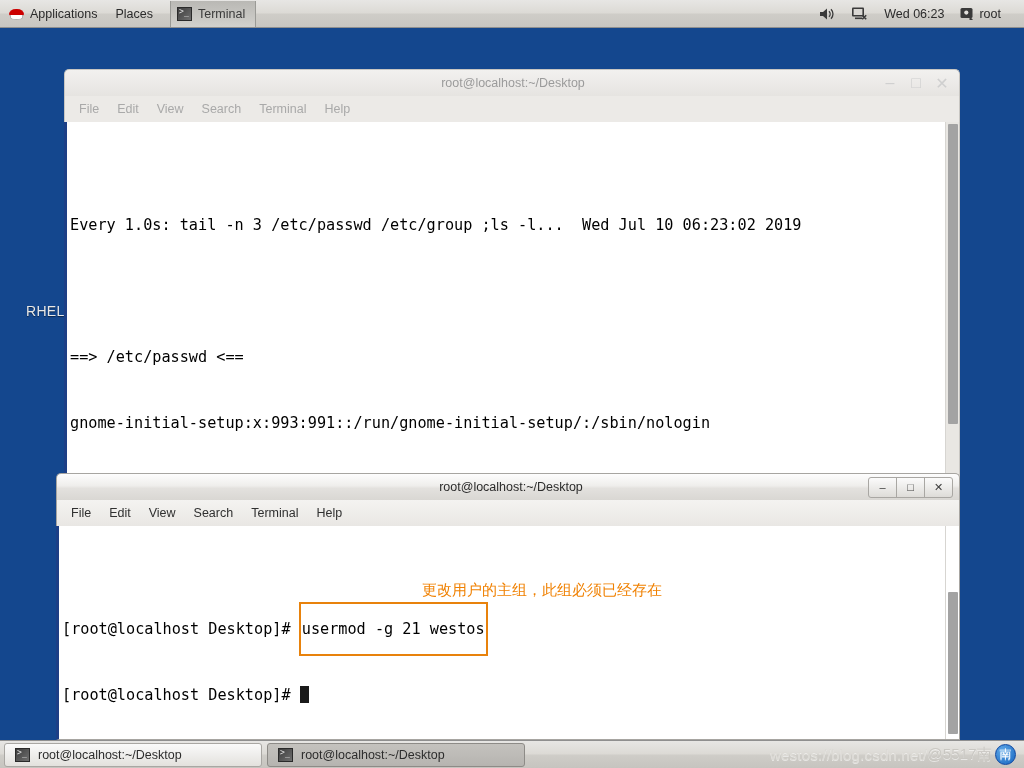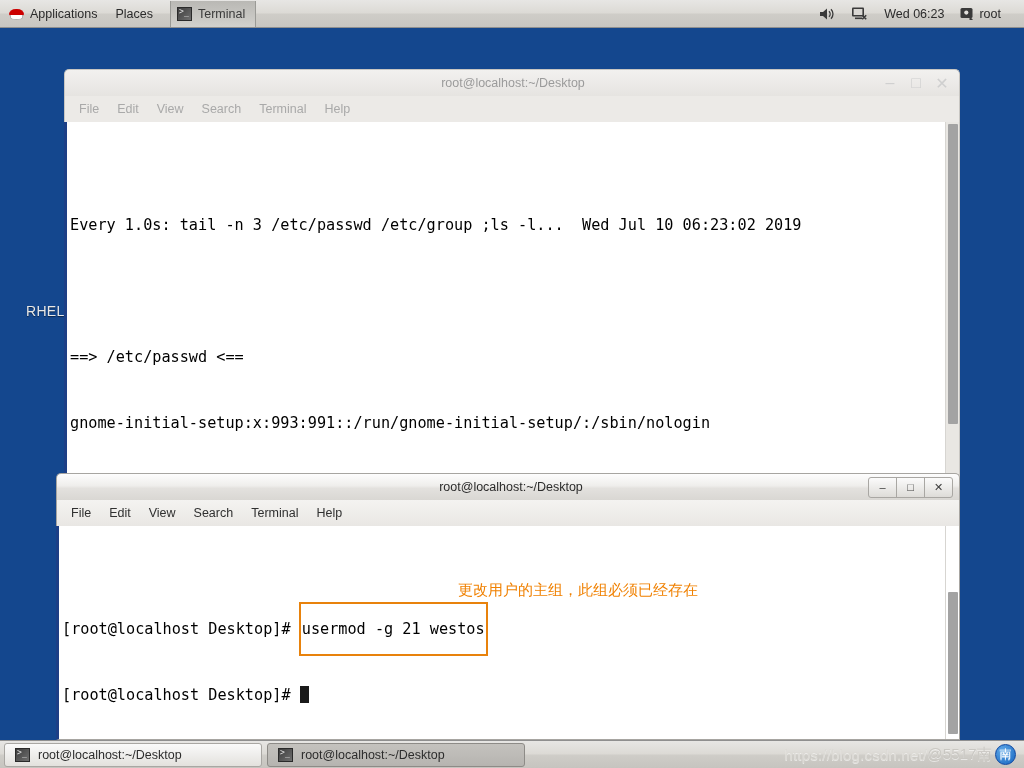--- a/index.html
+++ b/index.html
@@ -201,21 +201,20 @@
     border: 2px solid #e8820c;
     padding: 16px 1px;
     margin: 0 -1px;
   }
   .note-cn {
     position: absolute;
     color: #f08000;
     font-family: "DejaVu Sans", sans-serif;
     font-size: 15px;
     white-space: nowrap;
-    margin-left: 36px;
   }
   .cursor-blk {
     display: inline-block;
     width: 9px; height: 17px;
     background: #1a1a1a;
     vertical-align: -3px;
   }
 
   
   .vscroll {
@@ -408,17 +407,17 @@
 <div id="bottom-panel">
   <div class="task-btn">
     <span class="term-ico"></span>
     <span>root@localhost:~/Desktop</span>
   </div>
   <div class="task-btn active">
     <span class="term-ico"></span>
     <span>root@localhost:~/Desktop</span>
   </div>
   <div id="watermark">
-    <span>https://blog.csdn.net/</span>
+    <span>westos://blog.csdn.net/</span>
     <span class="wm-id">@5517南</span>
     <span id="wm-badge">南</span>
   </div>
 </div>
 
 </body></html>

